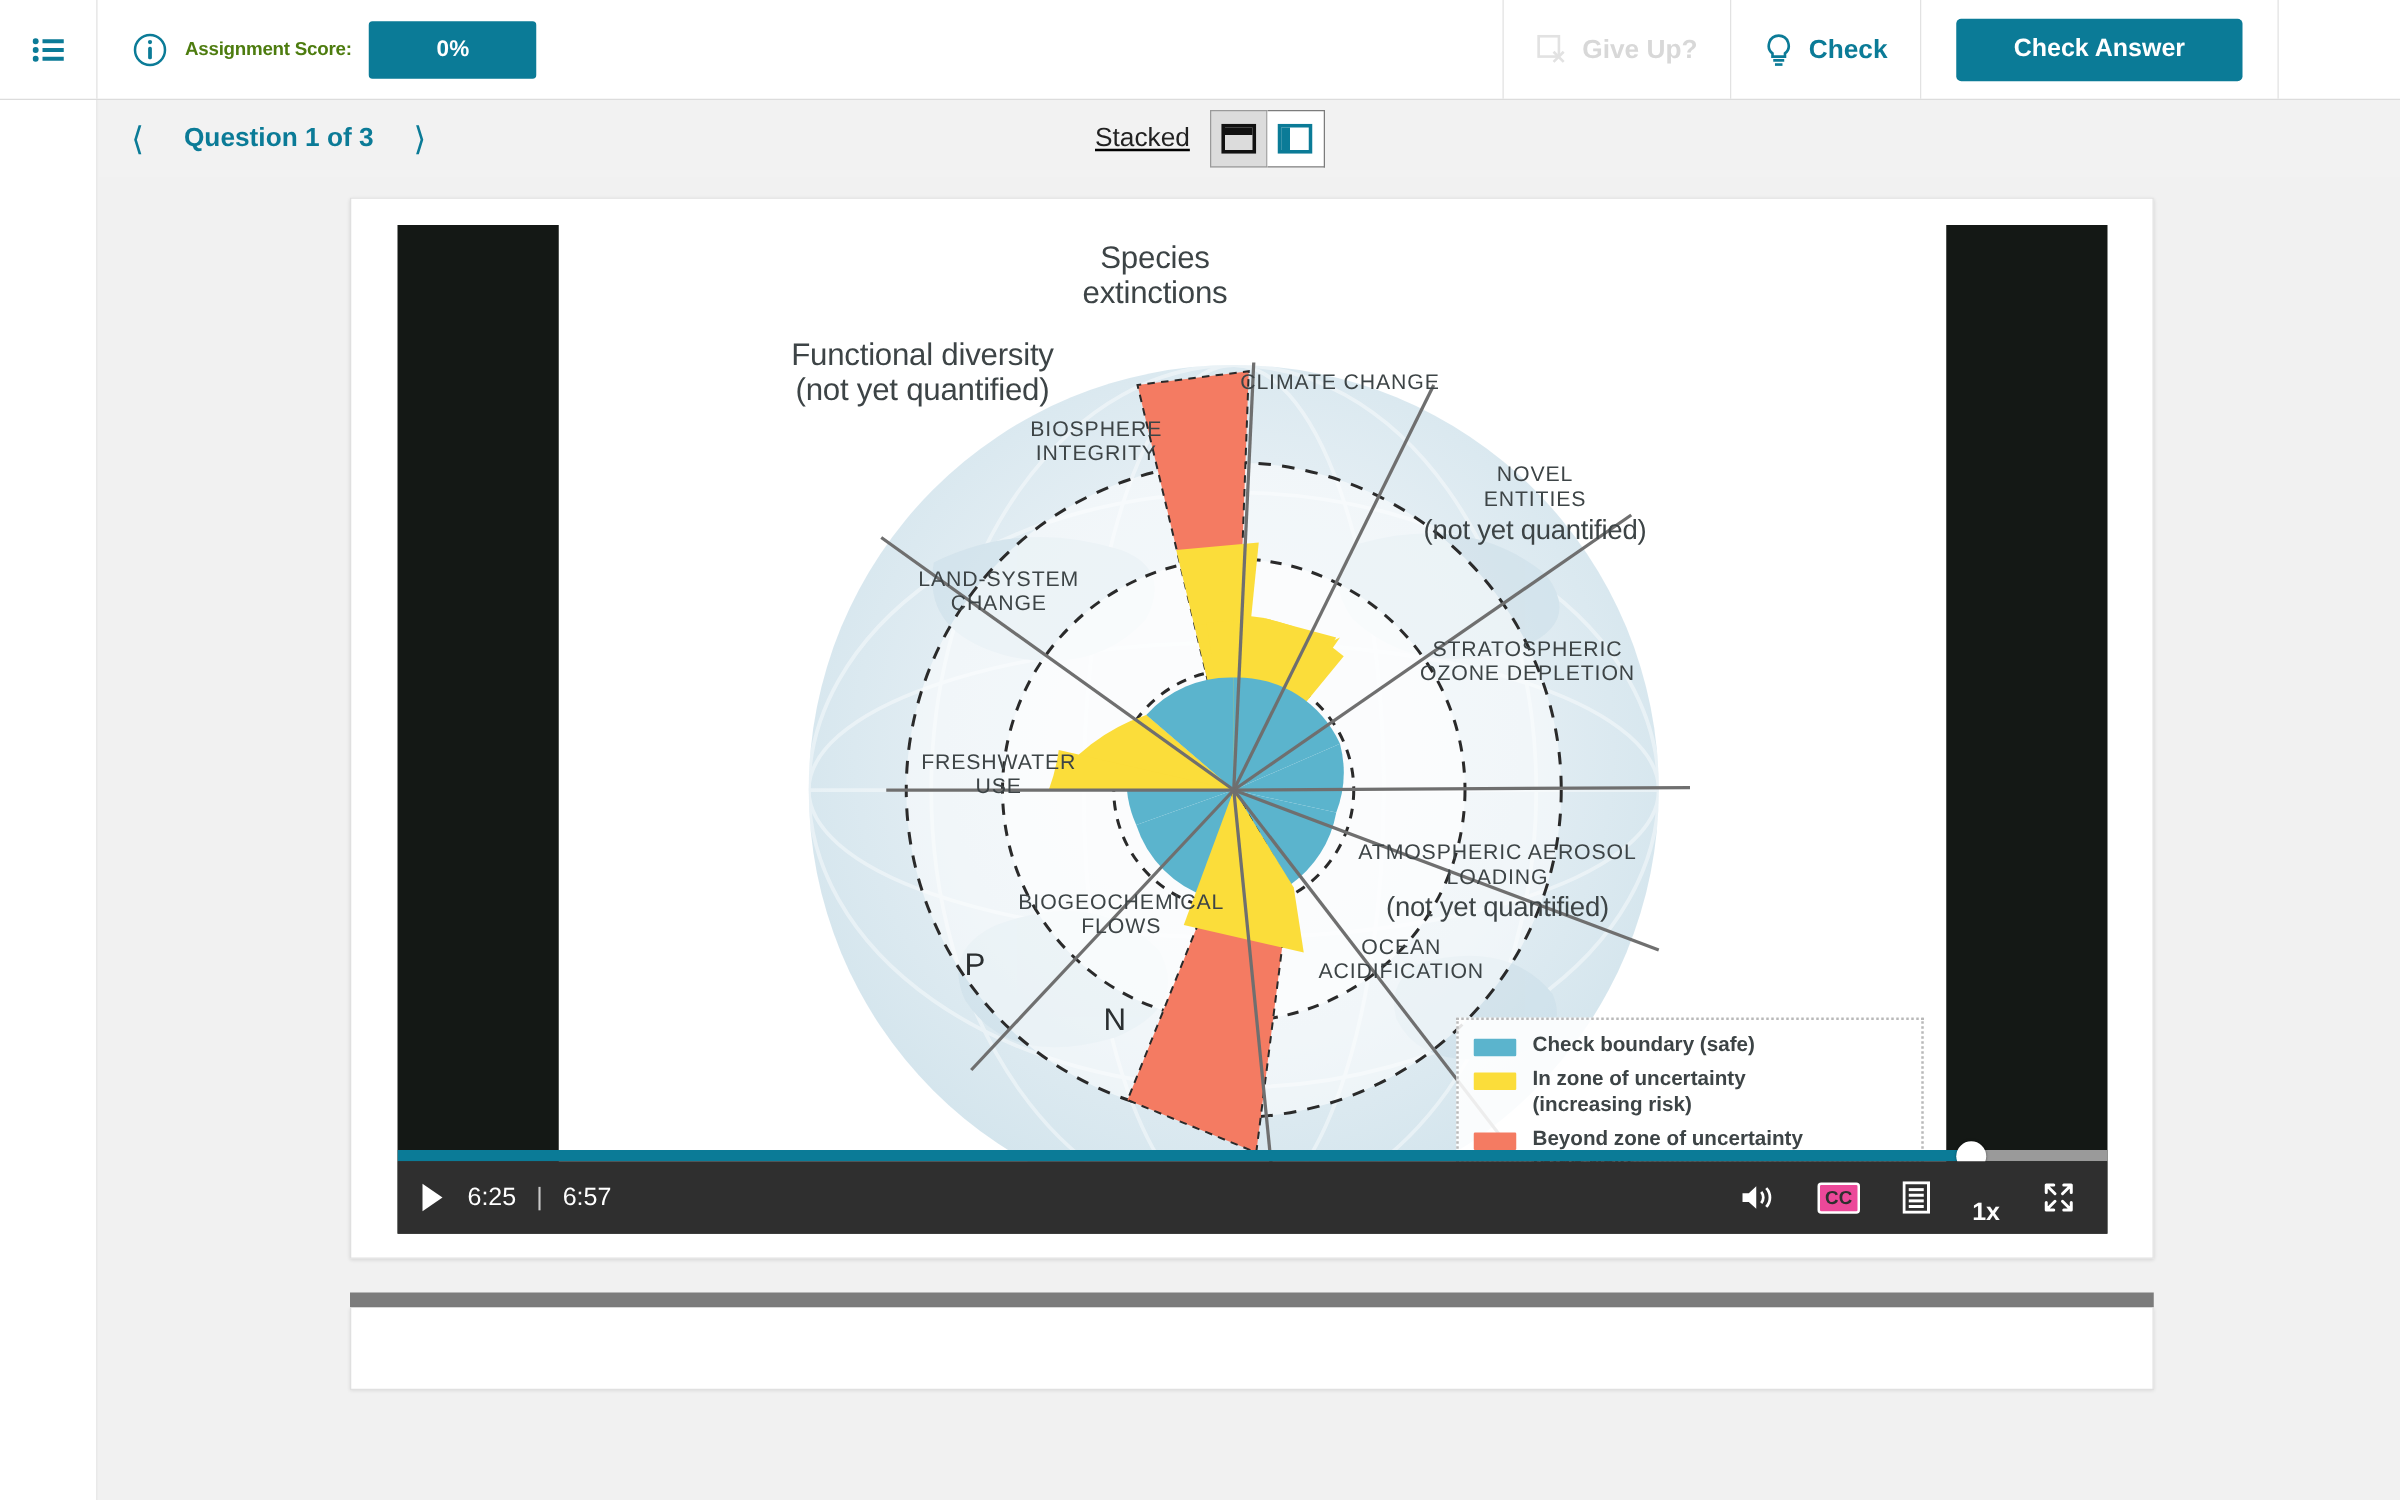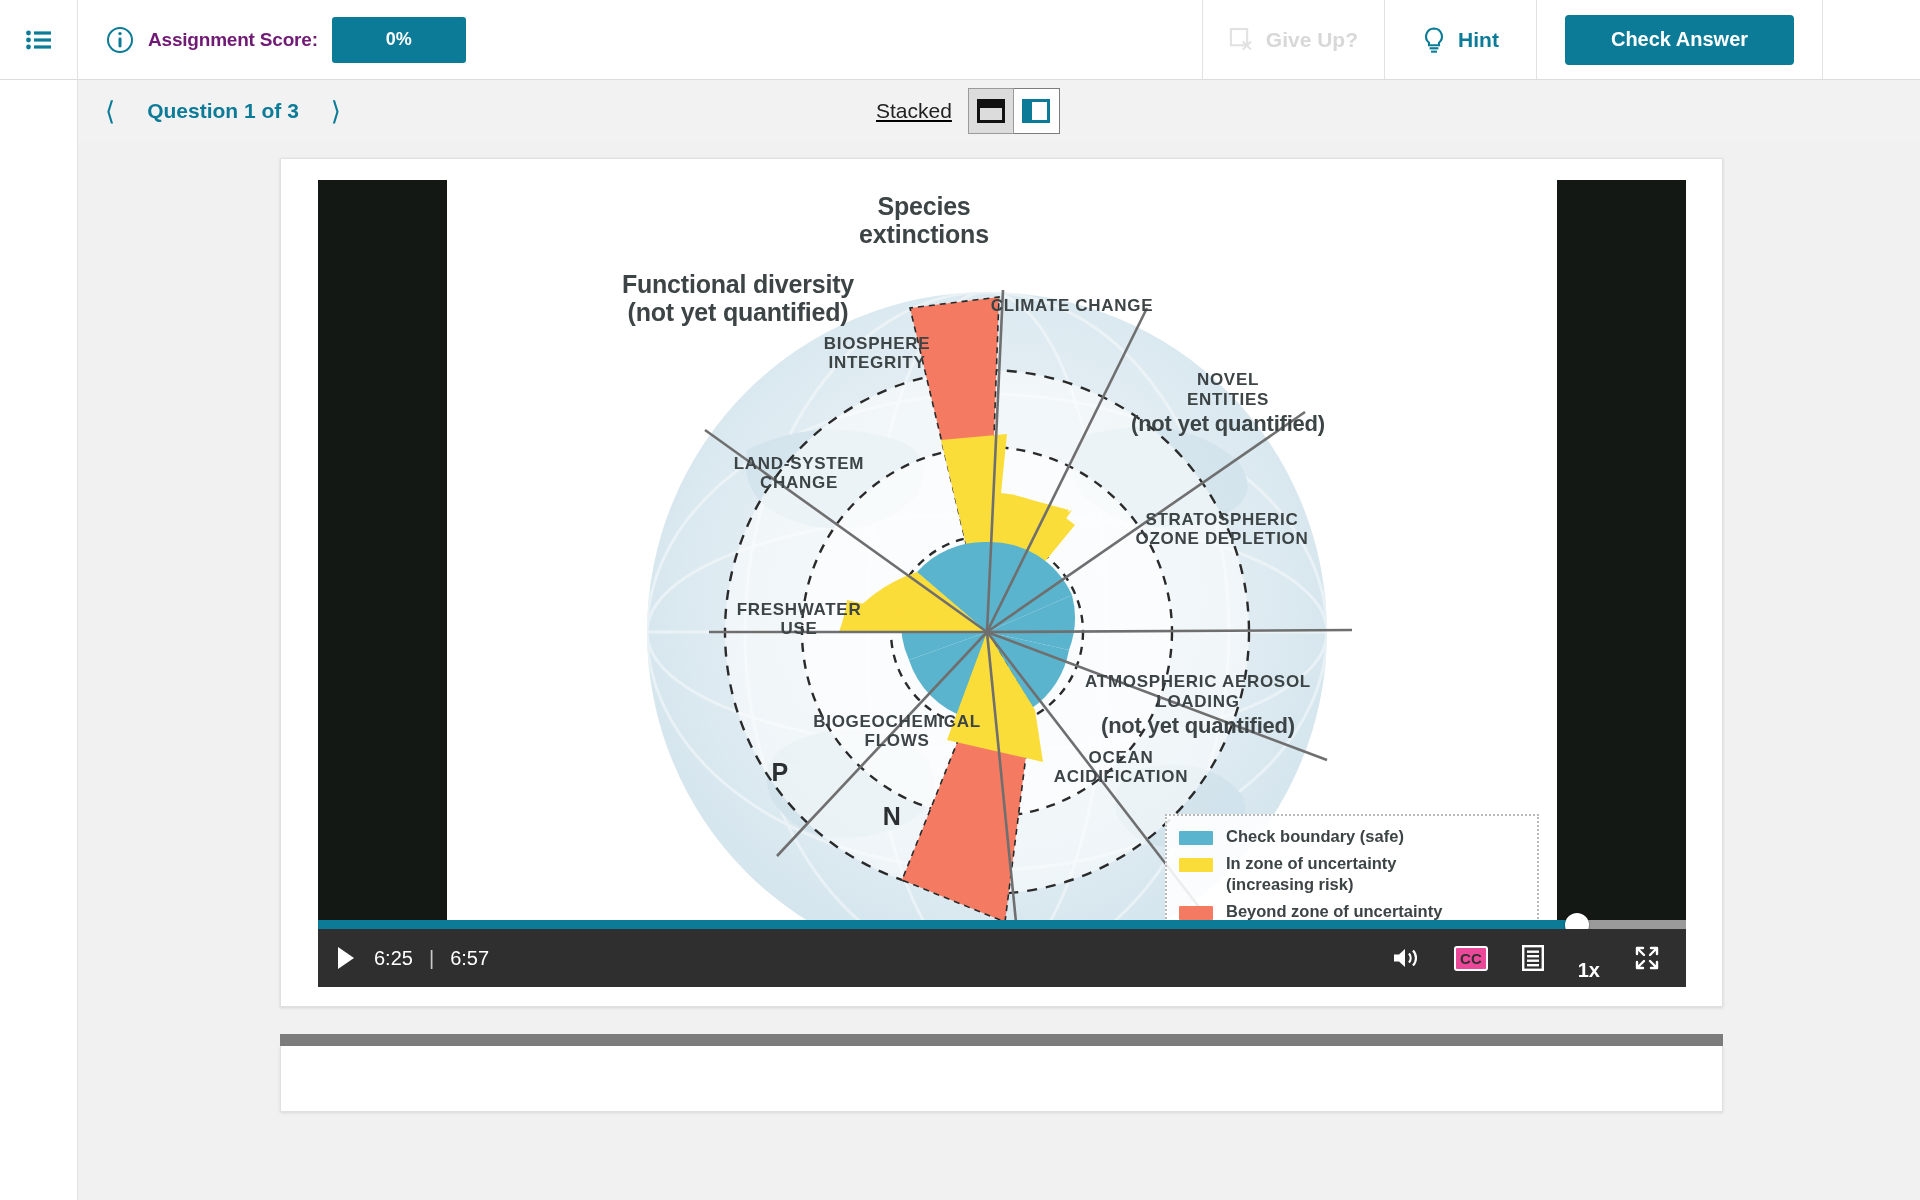--- a/index.html
+++ b/index.html
@@ -25,21 +25,21 @@
     cursor: pointer;
   }
   .list-icon { width: 26px; height: 20px; display: block; }
 
   .hdr-score {
     display: flex; align-items: center; gap: 14px;
     padding-left: 28px; flex: 1 1 auto;
   }
   .info-icon { width: 28px; height: 28px; display: block; flex: none; }
   .score-label {
-    font-size: 19px; font-weight: bold; color: #701a75;
+    font-size: 15px; font-weight: bold; color: #4d7c0f;
     letter-spacing: -.2px; white-space: nowrap; text-align: center;
   }
   .score-pill {
     background: #0b7b97; color: #fff;
     font-size: 18px; font-weight: bold;
     width: 134px; height: 46px;
     display: flex; align-items: center; justify-content: center;
     border-radius: 3px;
   }
 
@@ -117,21 +117,21 @@
     width: 1110px; height: 758px;
     background: #ffffff; overflow: hidden;
   }
 
   
   .fig { position: absolute; inset: 0; }
   .fig svg { display: block; width: 1110px; height: 758px; }
 
   .flabel {
     position: absolute;
-    color: #3d4446; font-weight: bold;
+    color: #3d4446; font-weight: normal;
     text-align: center; line-height: 1.12;
     letter-spacing: .2px;
   }
   .flabel.caps { font-size: 17px; letter-spacing: .7px; margin-top: 12px; }
   .flabel.big  { font-size: 25px; letter-spacing: -.2px; }
   .flabel.pn   { font-size: 25px; color: #2b2f31; }
 
   .legend {
     position: absolute; left: 718px; top: 634px;
     width: 374px; height: 116px;
@@ -215,21 +215,21 @@
     </svg>
     <span class="lbl">Give Up?</span>
   </div>
 
   <div class="hdr-cell hint">
     <svg width="24" height="28" viewBox="0 0 24 28">
       <path d="M12 2.5a8 8 0 0 0-5 14.2v2.6h10v-2.6A8 8 0 0 0 12 2.5z" fill="none" stroke="#0b7b97" stroke-width="2.1"></path>
       <rect x="7.6" y="21.2" width="8.8" height="2.2" fill="#0b7b97"></rect>
       <rect x="9" y="24.6" width="6" height="2.1" fill="#0b7b97"></rect>
     </svg>
-    <span class="lbl">Hint</span>
+    <span class="lbl">Check</span>
   </div>
 
   <div class="hdr-check-wrap">
     <button class="check-btn">Check Answer</button>
   </div>
 
   <div class="hdr-tail"></div>
 </div>
 
 <div class="left-rail"></div>

